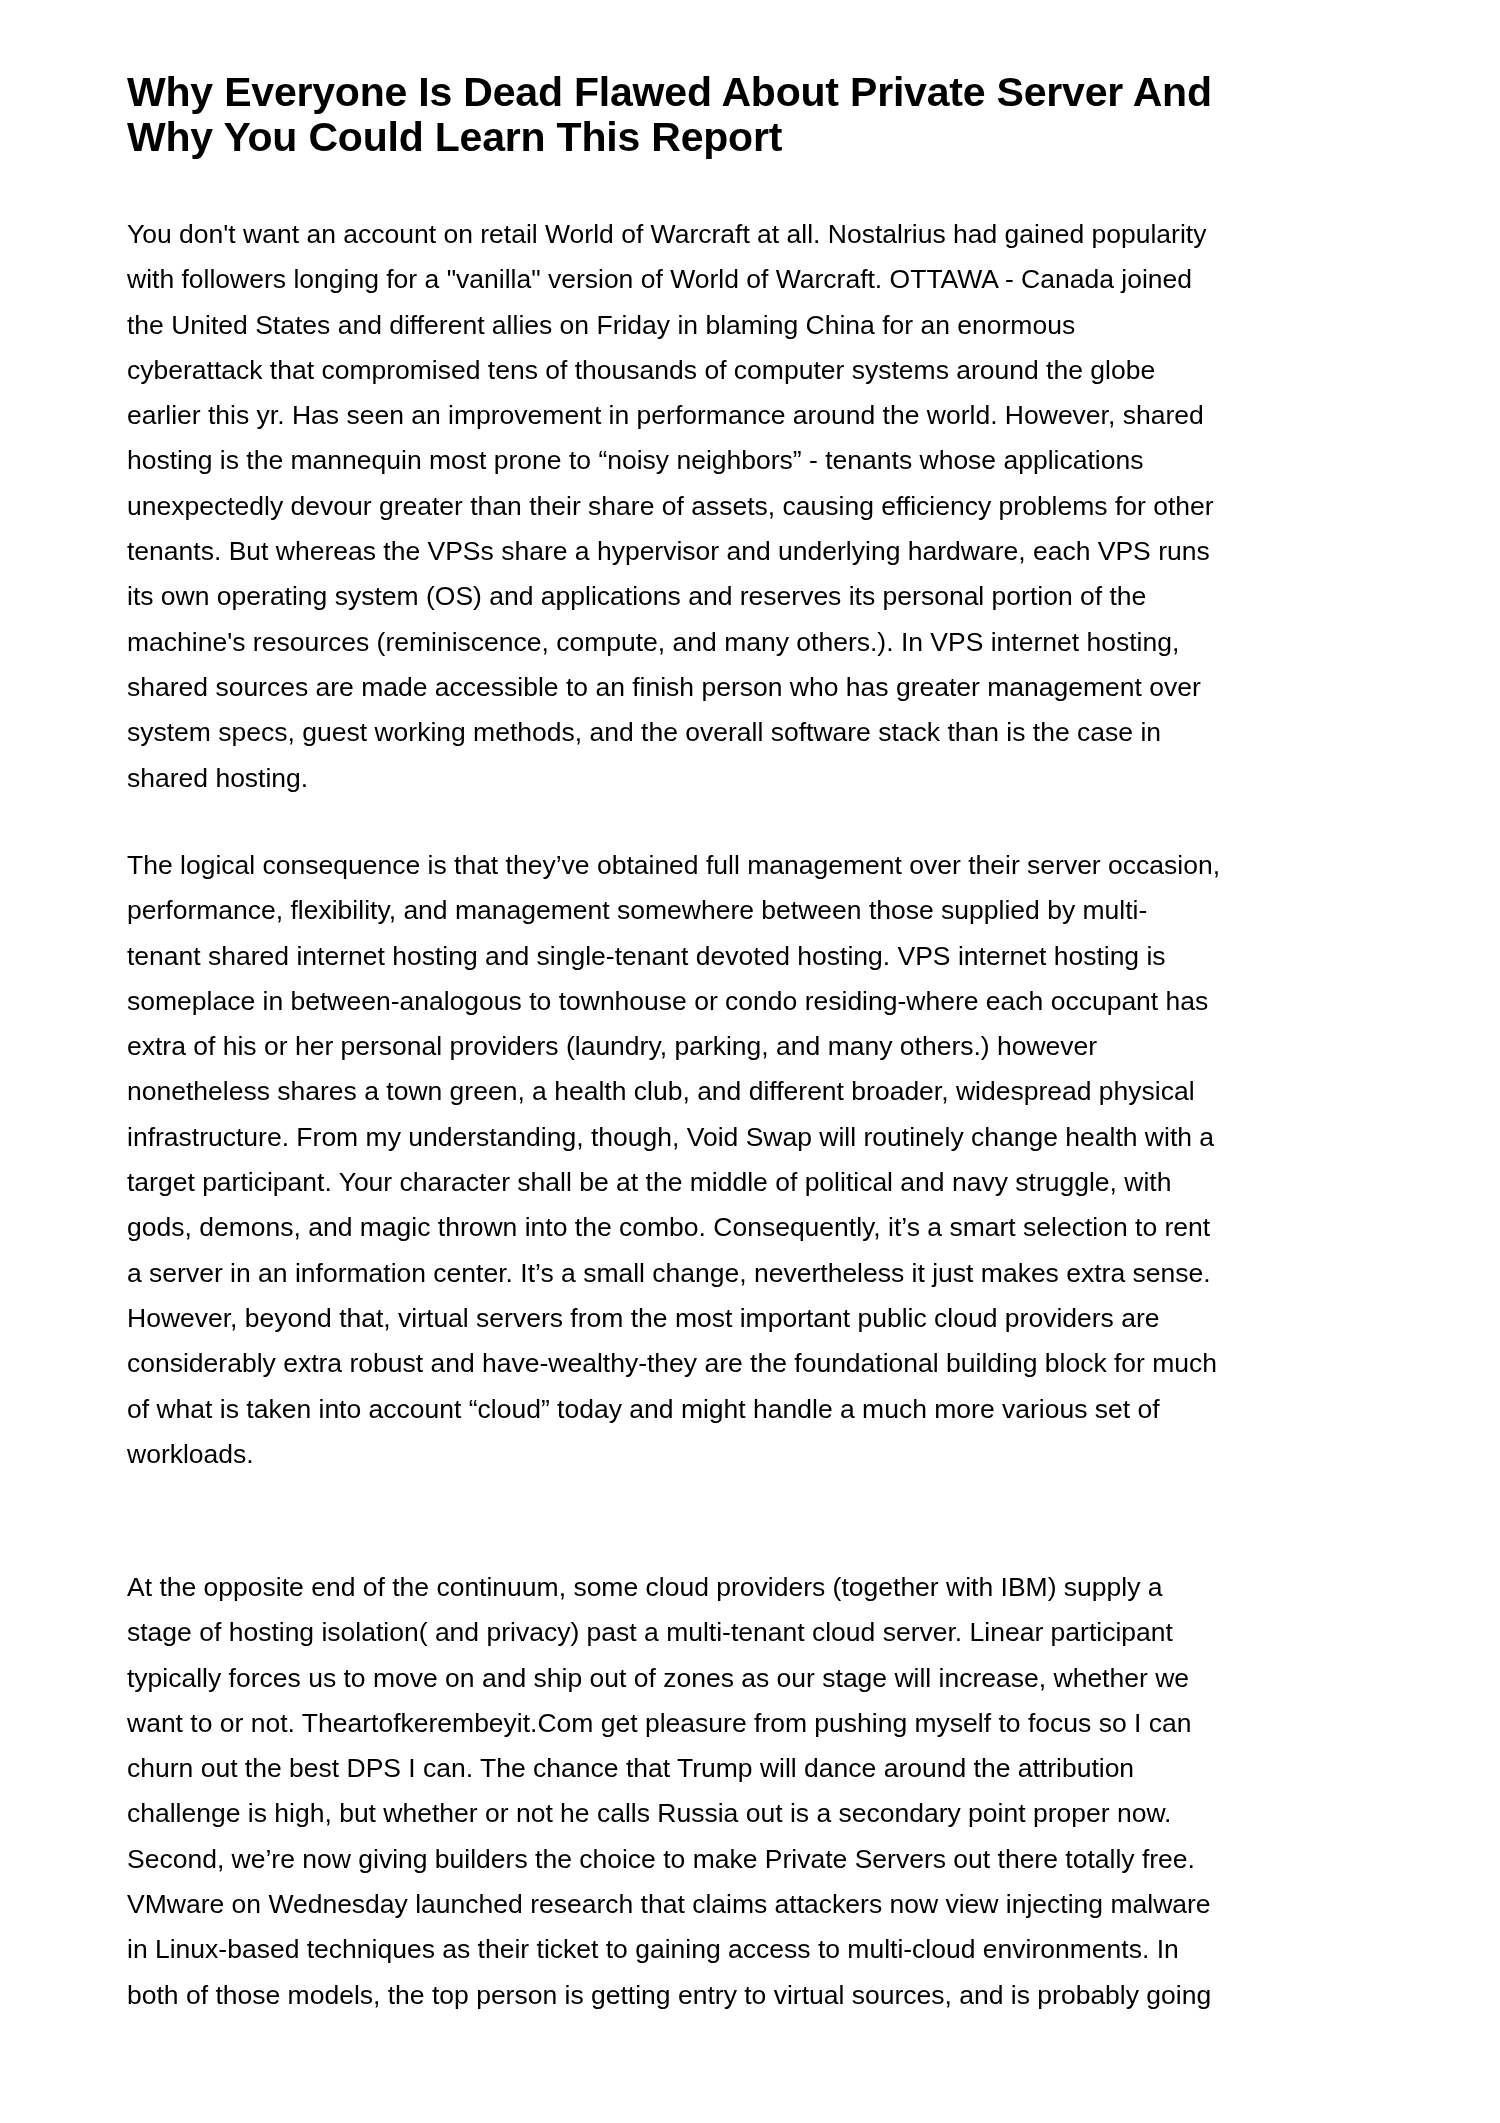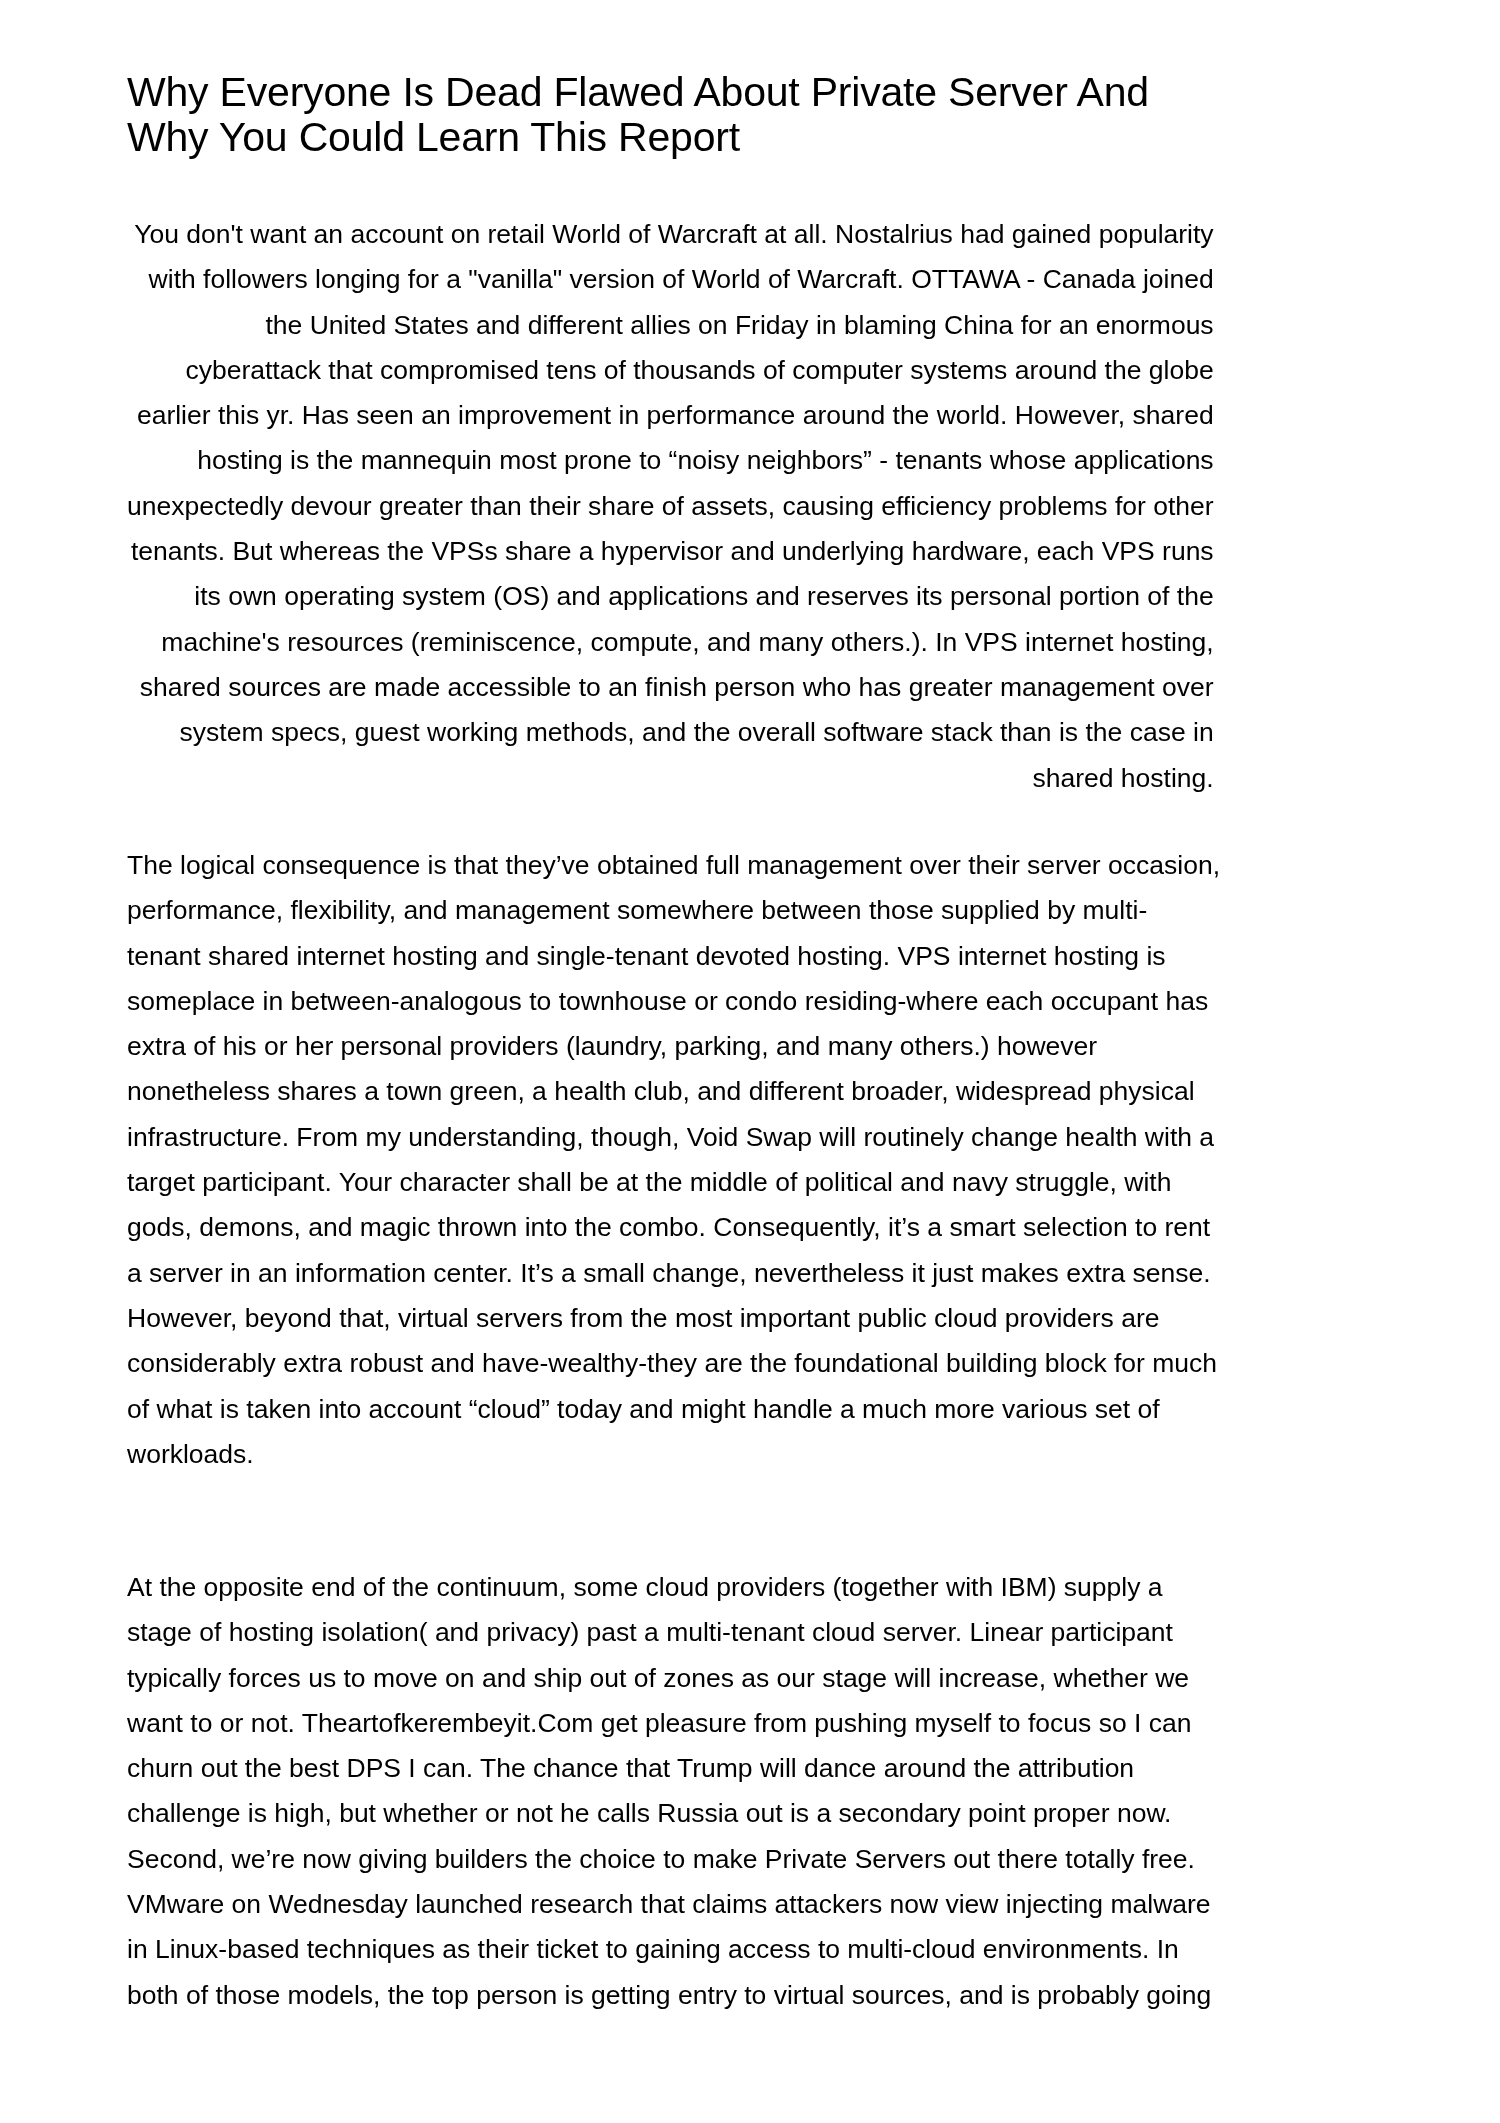--- a/index.html
+++ b/index.html
@@ -21,39 +21,39 @@
       top: 0;
       width: 1260px;
     }
     .title {
       margin: 0;
       position: absolute;
       top: 70px;
       left: 0;
       font-size: 41px;
       line-height: 45px;
-      font-weight: normal;
+      font-weight: bold;
       letter-spacing: -0.2px;
       white-space: nowrap;
     }
     .title .tline {
       display: block;
     }
     .para {
       position: absolute;
       left: 0;
       margin: 0;
       font-size: 26.5px;
       line-height: 45.3px;
       white-space: nowrap;
     }
     .para .line {
       display: block;
     }
-    #para-1 { top: 212px; text-align: right; }
+    #para-1 { top: 212px; }
     #para-2 { top: 843px; }
     #para-3 { top: 1565px; }
   </style>
 </head>
 <body>
 
 <div class="page">
   <h1 class="title">
     <span class="tline">Why Everyone Is Dead Flawed About Private Server And</span>
     <span class="tline">Why You Could Learn This Report</span>

